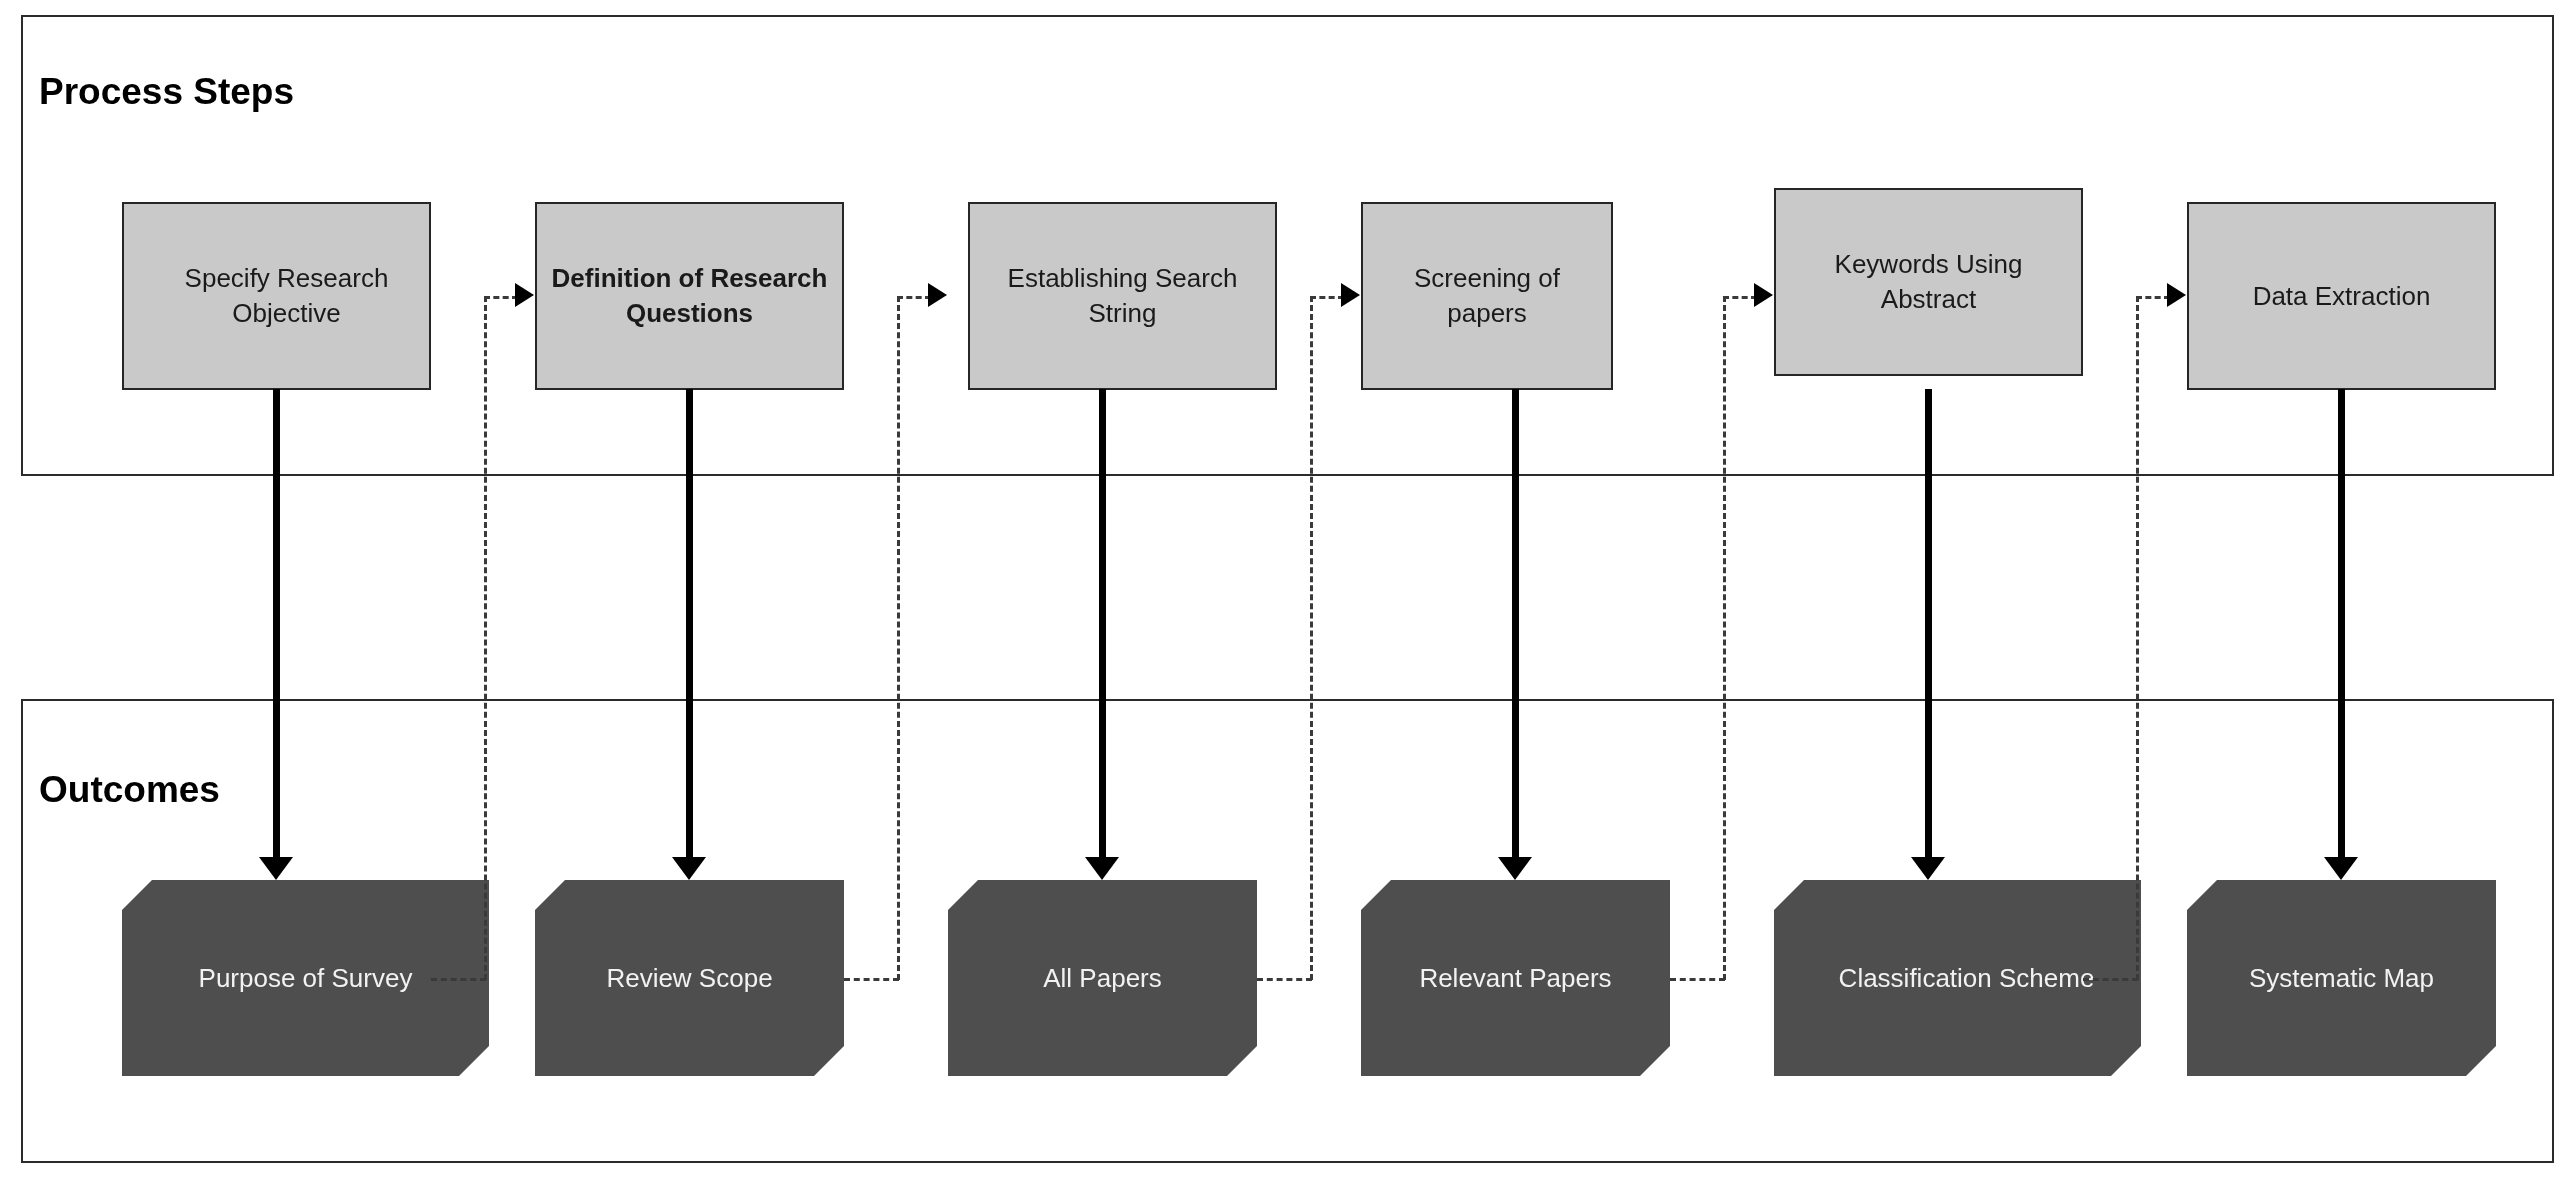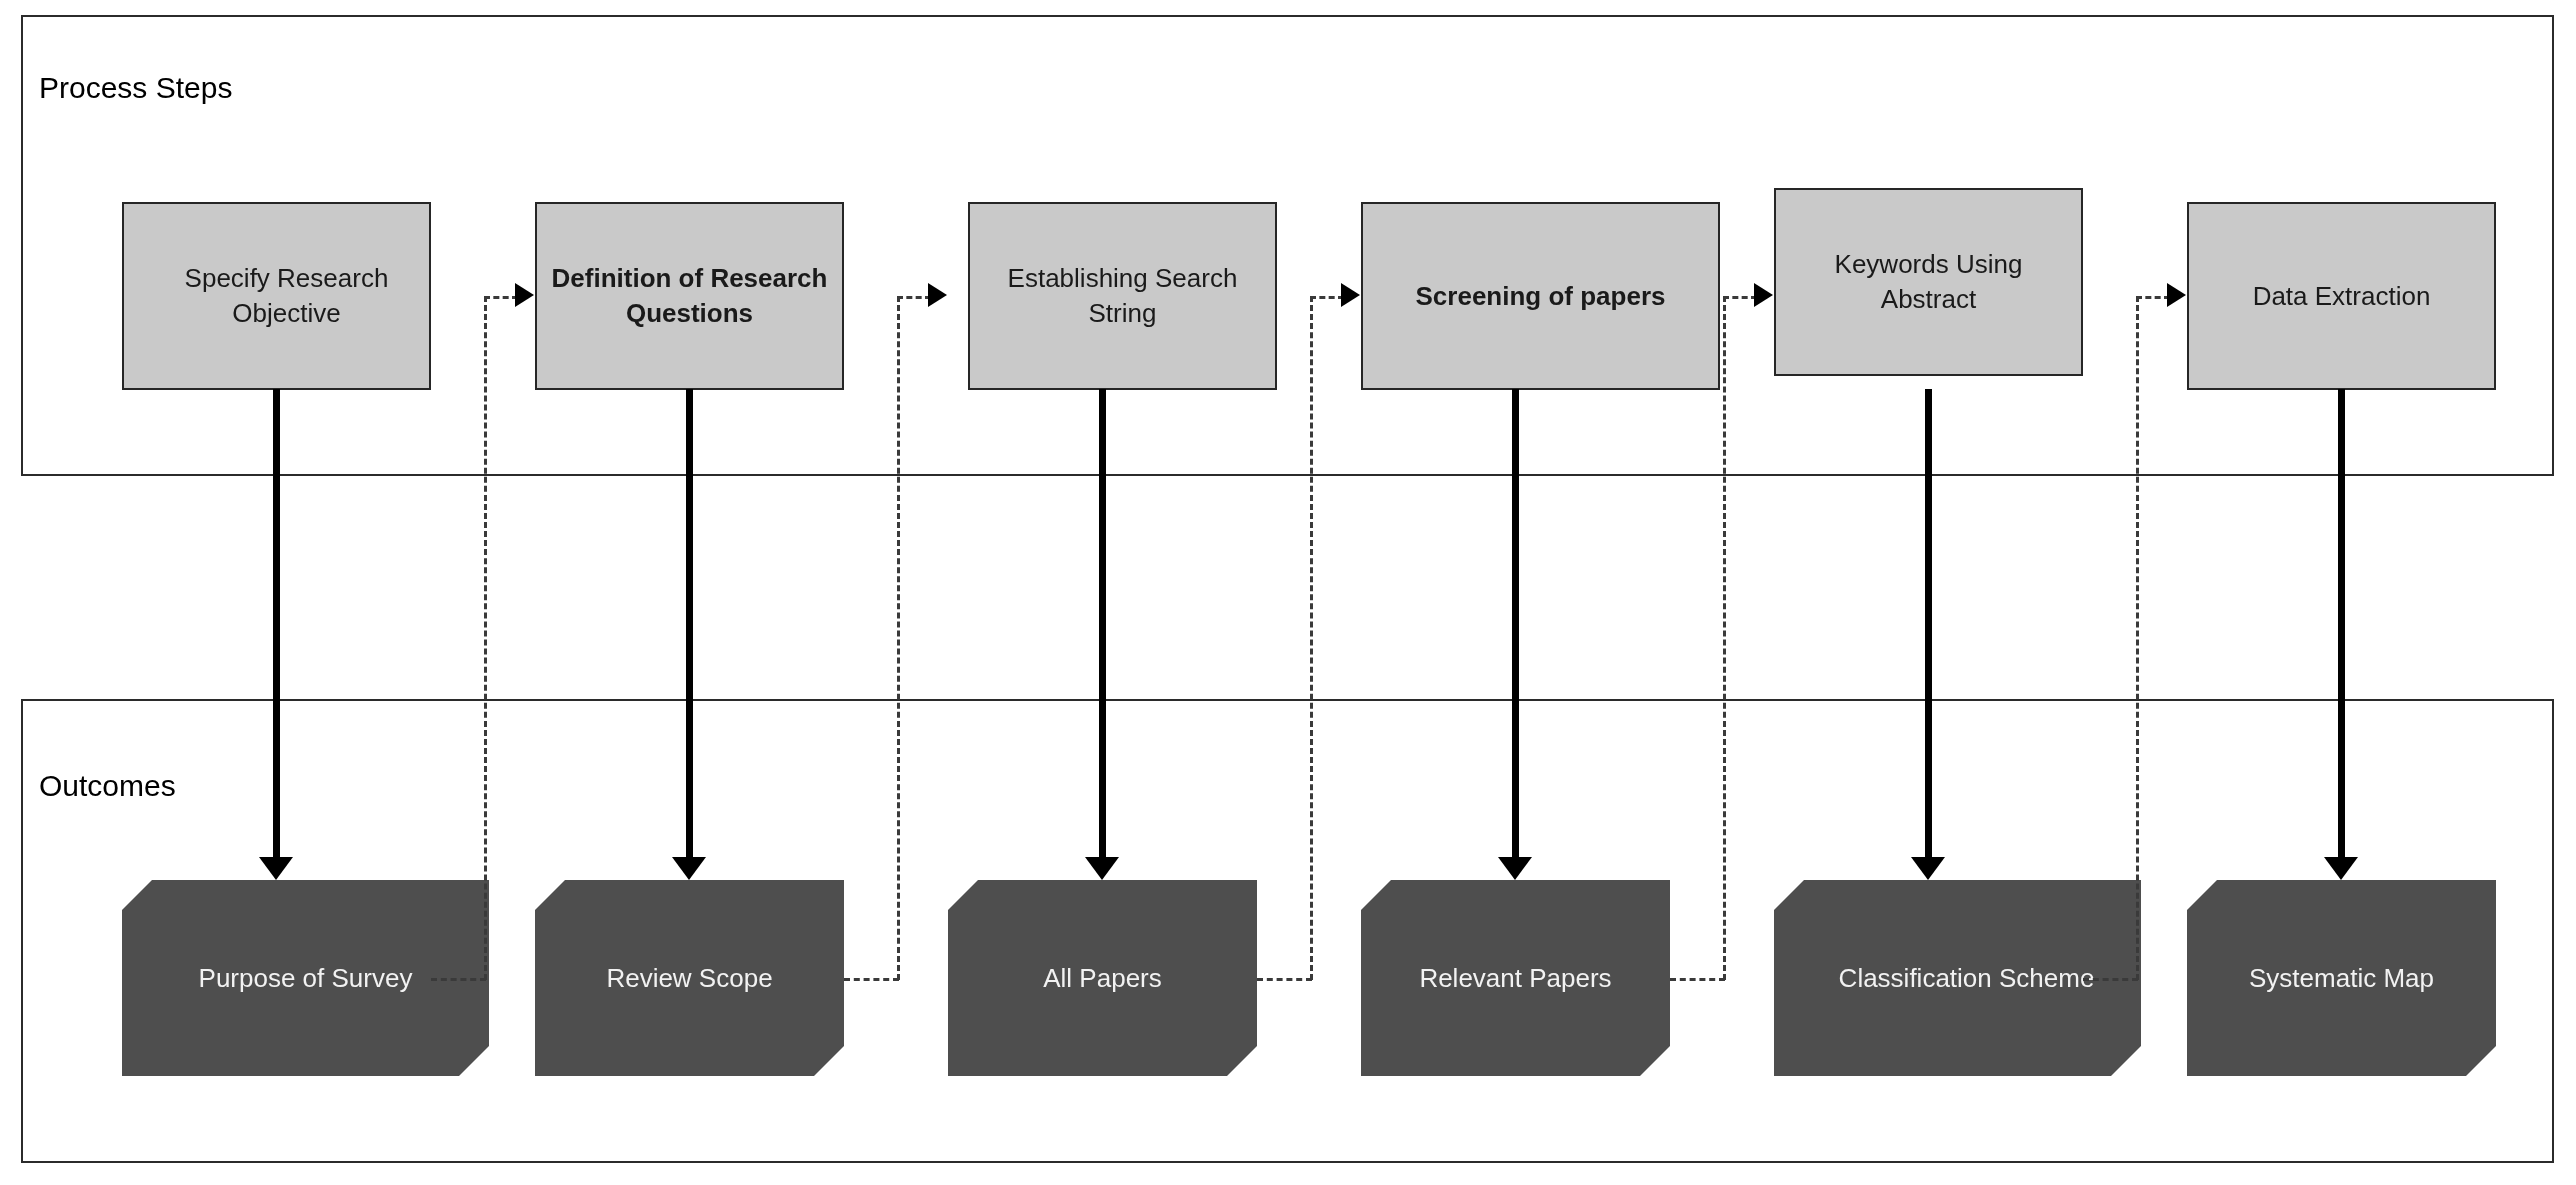--- a/index.html
+++ b/index.html
@@ -1,20 +1,20 @@
 <!DOCTYPE html>
 <html style="font-size:10.5px"><head>
 <meta charset="utf-8">
 <style>
   html,body{margin:0;padding:0;background:#ffffff;}
   body{width:2576px;height:1186px;font-family:"Liberation Sans",sans-serif;}
   #canvas{position:relative;width:2576px;height:1186px;background:#fff;overflow:hidden;}
 
   .panel{position:absolute;box-sizing:border-box;border:2px solid #2b2b2b;background:#ffffff;}
-  .panel-title{position:absolute;font-weight:normal;color:#000000;font-size:30px;letter-spacing:0px;white-space:nowrap;}
+  .panel-title{position:absolute;font-weight:bold;color:#000000;font-size:37px;letter-spacing:0px;white-space:nowrap;}
 
   .proc-box{position:absolute;box-sizing:border-box;background:#c9c9c9;border:2.6px solid #262626;
             display:flex;align-items:center;justify-content:center;text-align:center;}
   .proc-label{color:#1a1a1a;font-size:26px;line-height:1.33;padding:0 9.2px;}
 
   .out-shape{position:absolute;background:#4e4e4e;
              display:flex;align-items:center;justify-content:center;text-align:center;
              clip-path:polygon(30px 0, 100% 0, 100% calc(100% - 30px), calc(100% - 30px) 100%, 0 100%, 0 30px);}
   .out-label{position:relative;color:#f2f2f2;font-size:26px;line-height:1.33;padding:0 9.2px;z-index:2;}
 
@@ -37,21 +37,21 @@
 
   <div class="proc-box" style="left:122px;top:202px;width:309px;height:188px;padding-left:20px;">
     <span class="proc-label">Specify Research Objective</span>
   </div>
   <div class="proc-box" style="left:535px;top:202px;width:309px;height:188px;font-weight:bold;">
     <span class="proc-label">Definition of Research Questions</span>
   </div>
   <div class="proc-box" style="left:948px;top:202px;width:309px;height:188px;margin-left:20px;">
     <span class="proc-label">Establishing Search String</span>
   </div>
-  <div class="proc-box" style="left:1361px;top:202px;width:359px;height:188px;font-weight:bold;">
+  <div class="proc-box" style="left:1361px;top:202px;width:252px;height:188px;">
     <span class="proc-label">Screening of papers</span>
   </div>
   <div class="proc-box" style="left:1774px;top:188px;width:309px;height:188px;">
     <span class="proc-label">Keywords Using Abstract</span>
   </div>
   <div class="proc-box" style="left:2187px;top:202px;width:309px;height:188px;">
     <span class="proc-label">Data Extraction</span>
   </div>
 
   <div class="panel" style="left:21px;top:699px;width:2533px;height:464px;"></div>

